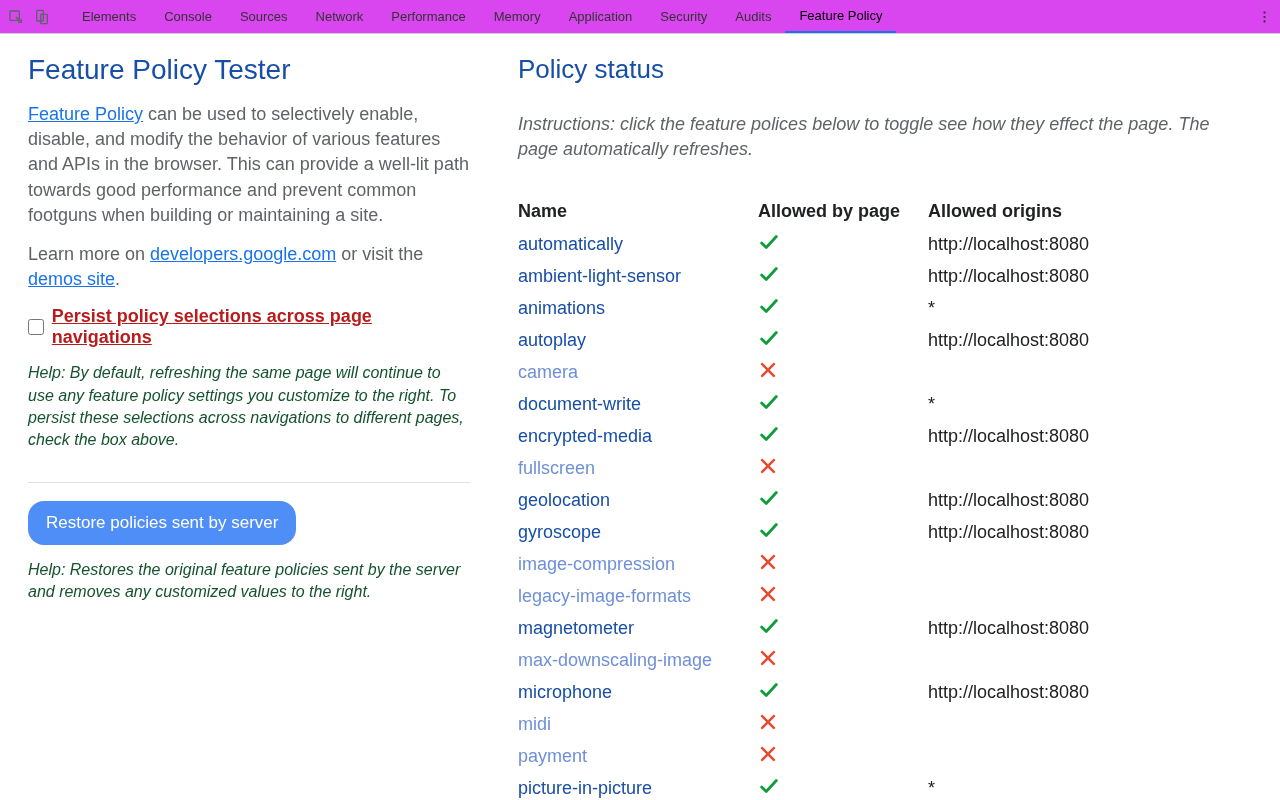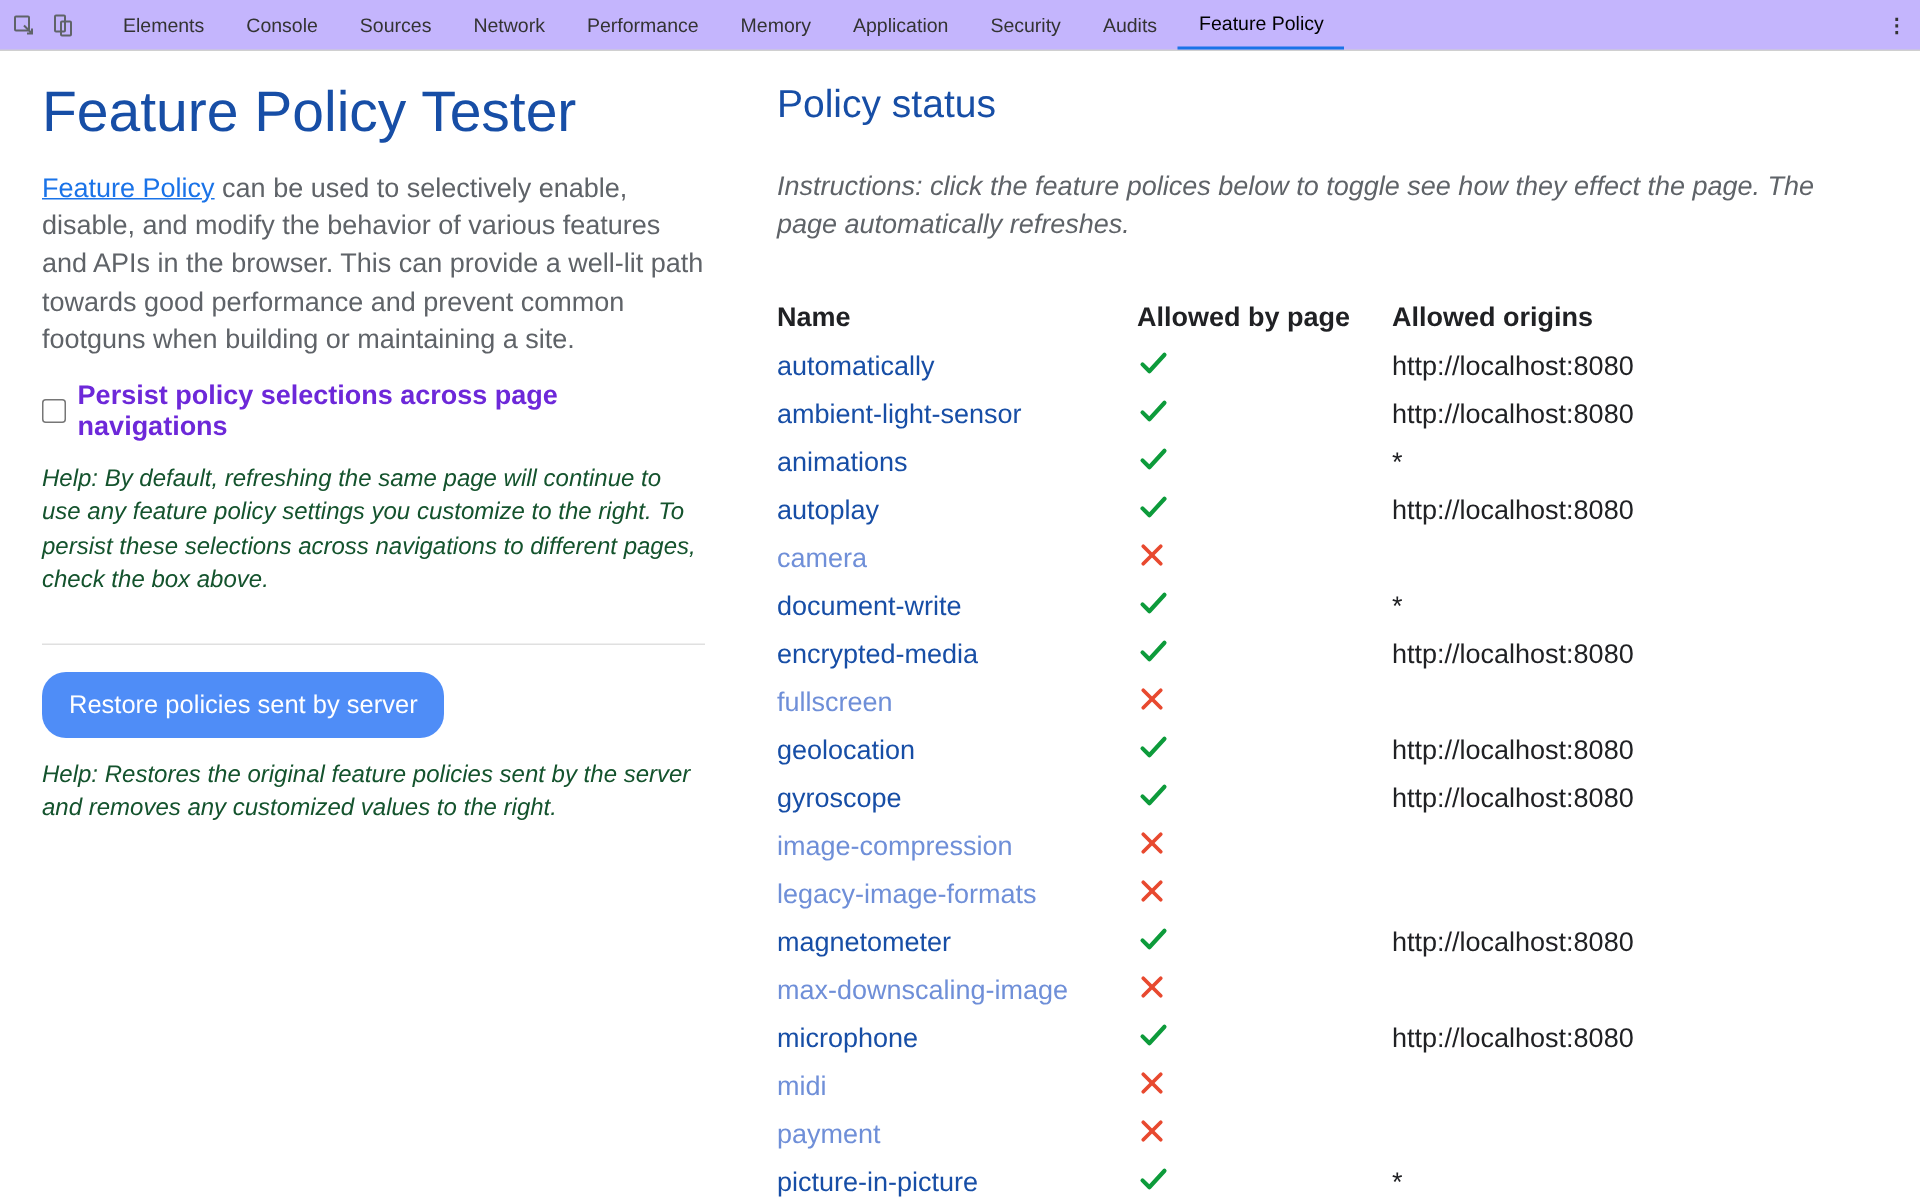--- a/index.html
+++ b/index.html
@@ -1,41 +1,41 @@
 <!DOCTYPE html>
 <html><head>
 <meta charset="utf-8">
 <style>
 * { box-sizing: border-box; margin: 0; padding: 0; }
 html, body { width: 1280px; height: 800px; font-family: "Helvetica Neue", Arial, sans-serif; background: #fff; color: #202124; overflow: hidden; }
 
 
-.toolbar { height: 34px; background: #c4b5fd; border-bottom: 1px solid #d0d0d0; display: flex; align-items: center; padding: 0 8px; font-size: 13px; color: #333; }
+.toolbar { height: 34px; background: #d946ef; border-bottom: 1px solid #d0d0d0; display: flex; align-items: center; padding: 0 8px; font-size: 13px; color: #333; }
 .toolbar .left-icons { display: flex; align-items: center; gap: 10px; margin-right: 18px; }
 .toolbar .tabs { display: flex; align-items: stretch; height: 100%; }
 .toolbar .tab { padding: 0 14px; display: flex; align-items: center; cursor: pointer; color: #333; }
 .toolbar .tab.active { color: #000; border-bottom: 2px solid #1a73e8; }
 .toolbar .right-icons { margin-left: auto; display:flex; align-items:center; gap:8px; }
 
 
 .main { display: flex; height: calc(800px - 34px); }
 .left-panel { width: 490px; padding: 20px 20px 20px 28px; display:flex; flex-direction: column; }
 .right-panel { flex: 1; padding: 20px 28px 20px 28px; display:flex; flex-direction: column; gap: 15px; }
 
-h1 { font-size: 38px; font-weight: 400; color: #174ea6; margin-bottom: 16px; }
+h1 { font-size: 28px; font-weight: 400; color: #174ea6; margin-bottom: 16px; }
 h2 { font-size: 26px; font-weight: 400; color: #174ea6; margin-bottom: 12px; }
 
 .intro { font-size: 18px; color: #5f6368; line-height: 1.4; margin-bottom: 14px; }
 .intro a { color: #1a73e8; text-decoration: underline; }
 
 .options-heading { font-size: 22px; font-weight: 400; color: #174ea6; margin-top: 14px; margin-bottom: 14px; }
 
 .checkbox-row { display:flex; align-items:center; gap: 8px; margin-bottom: 14px; }
 .checkbox-row input[type="checkbox"] { width: 16px; height: 16px; }
-.checkbox-row label { font-size: 18px; font-weight: 600; color: #6d28d9; }
+.checkbox-row label { font-size: 18px; font-weight: 600; color: #b91c1c; text-decoration: underline; }
 
 .help { font-style: italic; font-size: 16px; color: #14532d; line-height: 1.4; margin-bottom: 18px; }
 
 .divider { height: 1px; background: #e0e0e0; margin: 12px 0 18px 0; }
 
 .restore-btn { background: #4f8df7; color: #fff; border: none; border-radius: 16px; padding: 12px 18px; font-size: 17px; cursor: pointer; width: fit-content; margin-bottom: 14px; }
 
 .instructions { font-style: italic; font-size: 18px; color: #5f6368; line-height: 1.4; margin-bottom: 18px; }
 
 .policy-table { width: 100%; font-size: 18px; }
@@ -85,20 +85,23 @@
     <span class="dots">⋮</span>
   </div>
 </div>
 
 <div class="main">
   <div class="left-panel">
     <h1>Feature Policy Tester</h1>
     <p class="intro">
       <a href="#">Feature Policy</a><span> can be used to selectively enable, disable, and modify the behavior of various features and APIs in the browser. This can provide a well-lit path towards good performance and prevent common footguns when building or maintaining a site.</span>
     </p>
+    <p class="intro">
+      <span>Learn more on </span><a href="#">developers.google.com</a><span> or visit the </span><a href="#">demos site</a><span>.</span>
+    </p>
     <div class="checkbox-row">
       <input type="checkbox" id="persist" style="">
       <label for="persist">Persist policy selections across page navigations</label>
     </div>
     <p class="help">Help: By default, refreshing the same page will continue to use any feature policy settings you customize to the right. To persist these selections across navigations to different pages, check the box above.</p>
     <div class="divider"></div>
     <button class="restore-btn">Restore policies sent by server</button>
     <p class="help">Help: Restores the original feature policies sent by the server and removes any customized values to the right.</p>
   </div>
 

